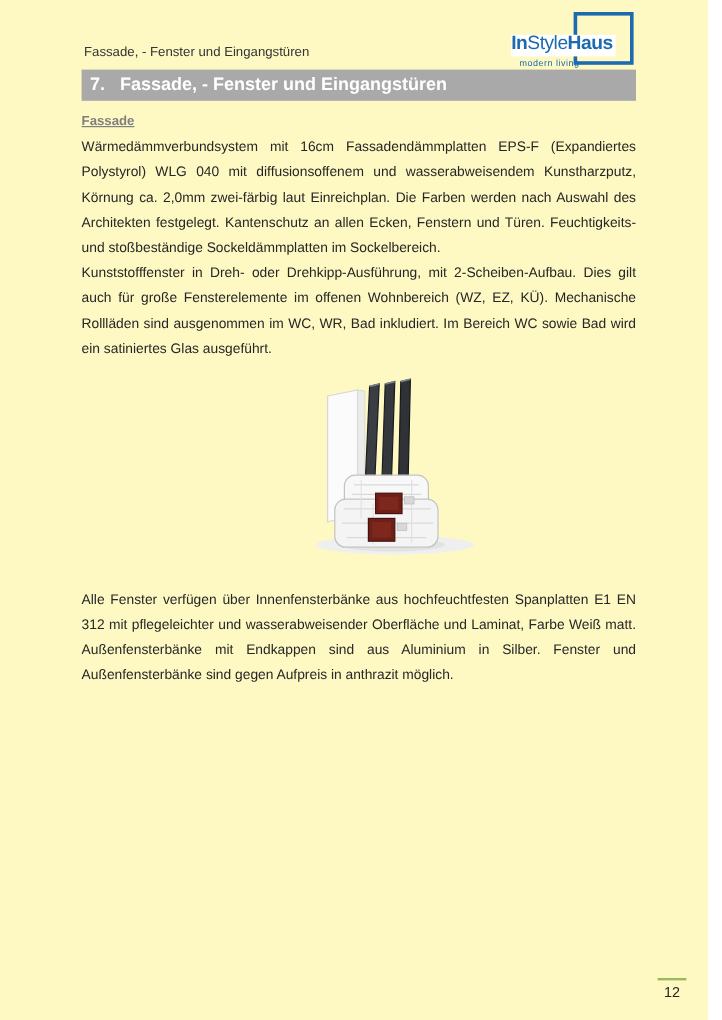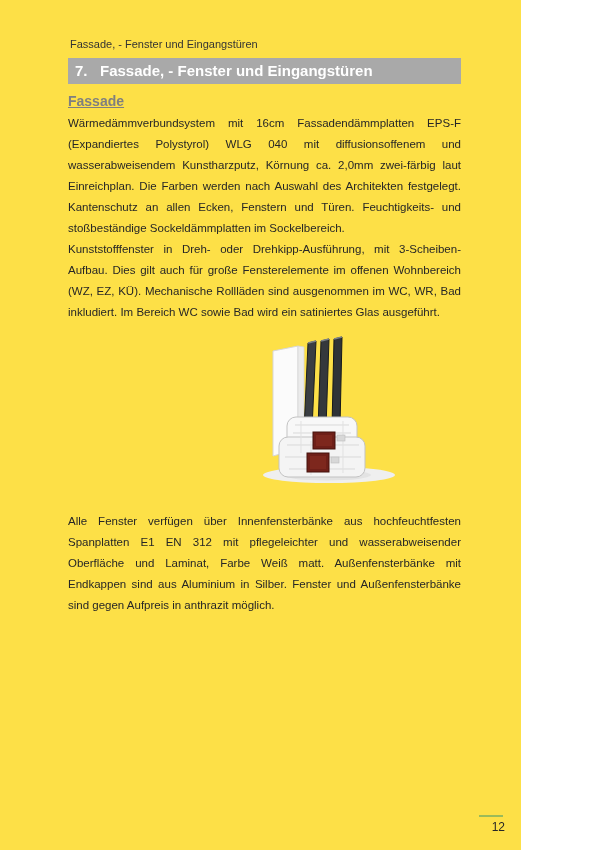--- a/index.html
+++ b/index.html
@@ -6,23 +6,23 @@
     --logo-blue: #1d6ab0;
     --bar-gray: #a9a9a9;
     --subhead-gray: #7f7f7f;
     --accent-green: #9bbb59;
     --text-color: #262626;
   }
   * { margin: 0; padding: 0; box-sizing: border-box; }
   html, body { background: #ffffff; }
   .page {
     position: relative;
-    width: 521px;
+    width: 590px;
     height: 850px;
-    background: #fde047;
+    background: #fef9c3;
     font-family: "Liberation Sans", "DejaVu Sans", sans-serif;
     color: var(--text-color);
     overflow: hidden;
   }
   
   .header {
     display: flex;
     justify-content: space-between;
     align-items: flex-start;
     padding: 10px 62px 0 70px;
@@ -77,69 +77,74 @@
   
   .content { margin: 0 60px 0 68px; }
   .para {
     font-size: 11.5px;
     line-height: 21px;
     text-align: justify;
   }
   .intro { margin-top: 10px; }
   .subhead {
     margin: 9px 0 3px 0;
-    font-size: 14px;
+    font-size: 11px;
     line-height: 17px;
     font-weight: bold;
     color: var(--subhead-gray);
     text-decoration: underline;
   }
   .window-figure {
     margin: 6px 0 12px 183px;
     width: 150px;
     height: 158px;
   }
   .closing { margin-top: 24px; }
   
   .footer {
     position: absolute;
     right: 16px;
     bottom: 16px;
     width: 28px;
-    text-align: right;
+    text-align: center;
   }
   .footer-rule {
     height: 2px;
     width: 24px;
     margin: 0 auto 3px auto;
     background: var(--accent-green);
   }
   .page-number { font-size: 12px; color: #262626; }
 </style>
 </head>
 <body>
 
 <div class="page">
 
   <header class="header">
     <div class="running-head">Fassade, - Fenster und Eingangstüren</div>
+    <div class="logo">
+      <div class="logo-box"></div>
+      <div class="logo-text"><span class="lb">In</span><span class="lr">Style</span><span class="lb">Haus</span></div>
+      <div class="logo-tagline">modern living</div>
+    </div>
   </header>
 
   <div class="section-bar">
     <span class="sec-num">7.</span>
     <span class="sec-title">Fassade, - Fenster und Eingangstüren</span>
   </div>
 
   <main class="content">
 
 
     <h3 class="subhead">Fassade</h3>
     <p class="para">Wärmedämmverbundsystem mit 16cm Fassadendämmplatten EPS-F (Expandiertes Polystyrol) WLG 040 mit diffusionsoffenem und wasserabweisendem Kunstharzputz, Körnung ca. 2,0mm zwei-färbig laut Einreichplan. Die Farben werden nach Auswahl des Architekten festgelegt. Kantenschutz an allen Ecken, Fenstern und Türen. Feuchtigkeits- und stoßbeständige Sockeldämmplatten im Sockelbereich.</p>
 
-    <p class="para">Kunststofffenster in Dreh- oder Drehkipp-Ausführung, mit 3-Scheiben-Aufbau. Dies gilt auch für große Fensterelemente im offenen Wohnbereich (WZ, EZ, KÜ). Mechanische Rollläden sind ausgenommen im WC, WR, Bad inkludiert. Im Bereich WC sowie Bad wird ein satiniertes Glas ausgeführt.</p>
+    <p class="para">Kunststofffenster in Dreh- oder Drehkipp-Ausführung, mit 2-Scheiben-Aufbau. Dies gilt auch für große Fensterelemente im offenen Wohnbereich (WZ, EZ, KÜ). Mechanische Rollläden sind ausgenommen im WC, WR, Bad inkludiert. Im Bereich WC sowie Bad wird ein satiniertes Glas ausgeführt.</p>
 
     <figure class="window-figure">
       <svg viewBox="0 0 150 158" width="150" height="158" xmlns="http://www.w3.org/2000/svg">
 
         <ellipse cx="78" cy="146" rx="66" ry="8" fill="#efefef"></ellipse>
         <ellipse cx="76" cy="146" rx="44" ry="5.5" fill="#e3e3e3"></ellipse>
 
         <polygon points="22,22 47,17 47,120 22,127" fill="#fbfbfb" stroke="#d7d7d7" stroke-width="1"></polygon>
         <polygon points="47,17 53,18 53,117 47,120" fill="#ebebeb" stroke="#d7d7d7" stroke-width="0.8"></polygon>
 

